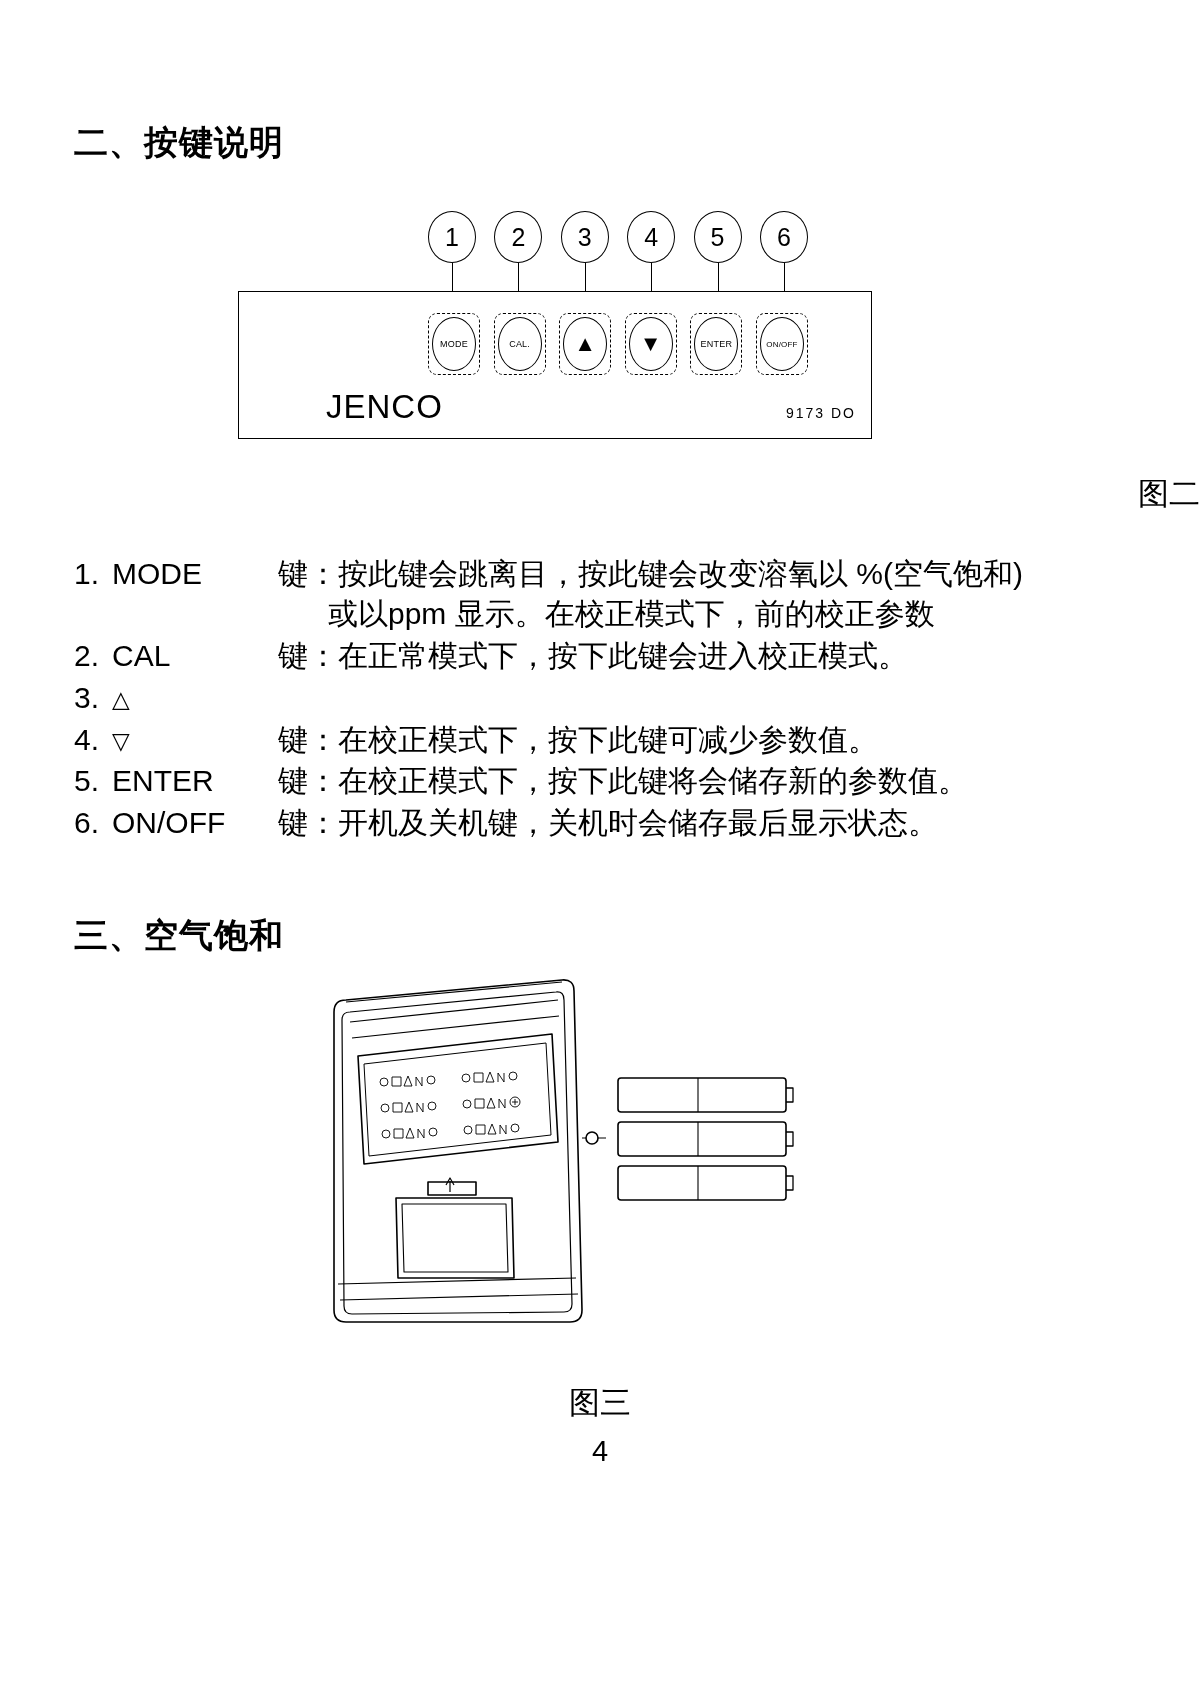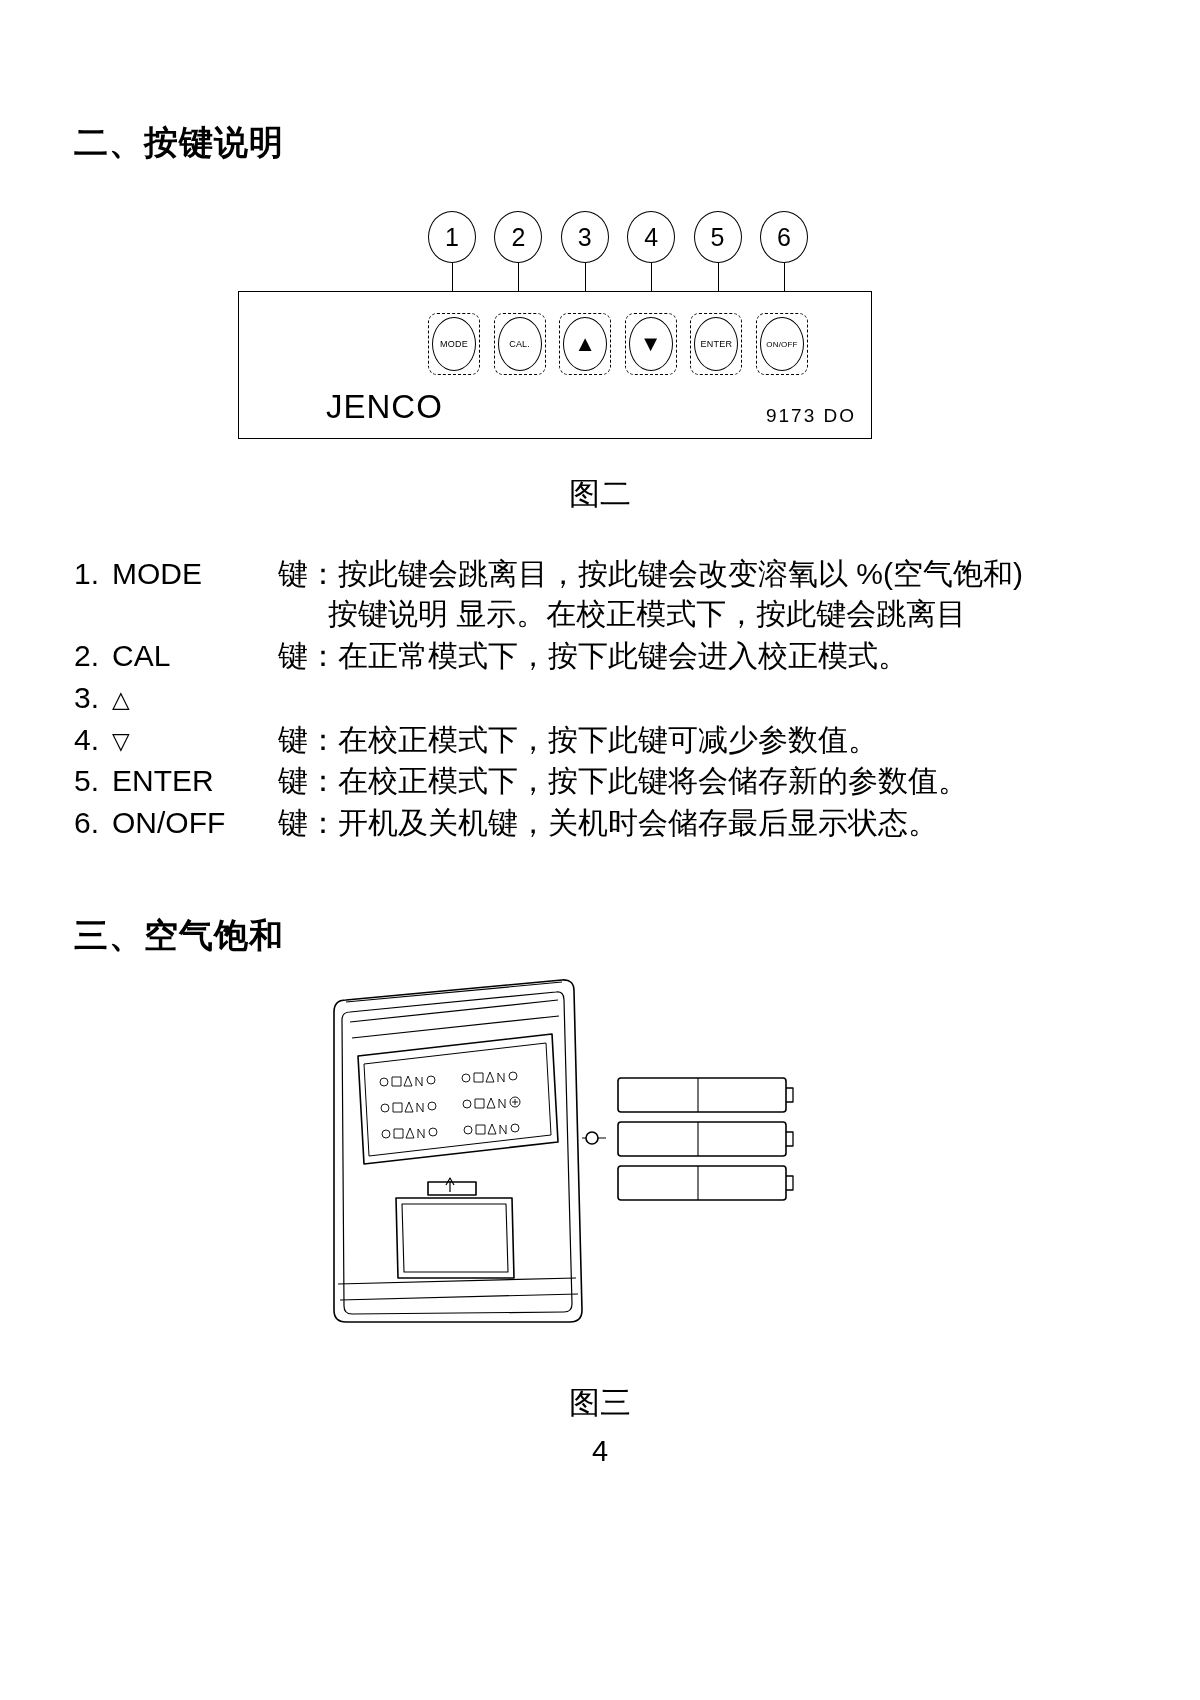--- a/index.html
+++ b/index.html
@@ -138,33 +138,33 @@
     top: 183px;
     font-size: 33px;
     font-weight: normal;
     letter-spacing: 1px;
     z-index: 3;
   }
   .model {
     position: absolute;
     right: 22px;
     top: 200px;
-    font-size: 19px;
+    font-size: 14px;
     letter-spacing: 2px;
     z-index: 3;
   }
 
   .figure-caption {
     position: absolute;
     width: 100%;
     text-align: center;
     font-size: 31px;
     font-weight: 500;
   }
-  #caption-fig2 { top: 453px; left: 0; }
+  #caption-fig2 { top: 453px; left: 0; text-align: right; }
   #caption-fig3 { top: 1362px; left: 0; }
 
   
   #key-list {
     position: absolute;
     left: 74px;
     top: 534px;
     width: 1060px;
   }
   .key-item {
@@ -270,21 +270,21 @@
 
   <div class="figure-caption" id="caption-fig2">图二</div>
 
   <div id="key-list">
 
     <div class="key-item">
       <div class="key-num">1.</div>
       <div class="key-name">MODE</div>
       <div class="key-desc">
         <span>键：按此键会跳离目，按此键会改变溶氧以 %(空气饱和)</span>
-        <span class="cont">按键说明 显示。在校正模式下，按此键会跳离目</span>
+        <span class="cont">或以ppm 显示。在校正模式下，前的校正参数</span>
       </div>
     </div>
 
     <div class="key-item">
       <div class="key-num">2.</div>
       <div class="key-name">CAL</div>
       <div class="key-desc">
         <span>键：在正常模式下，按下此键会进入校正模式。</span>
       </div>
     </div>

